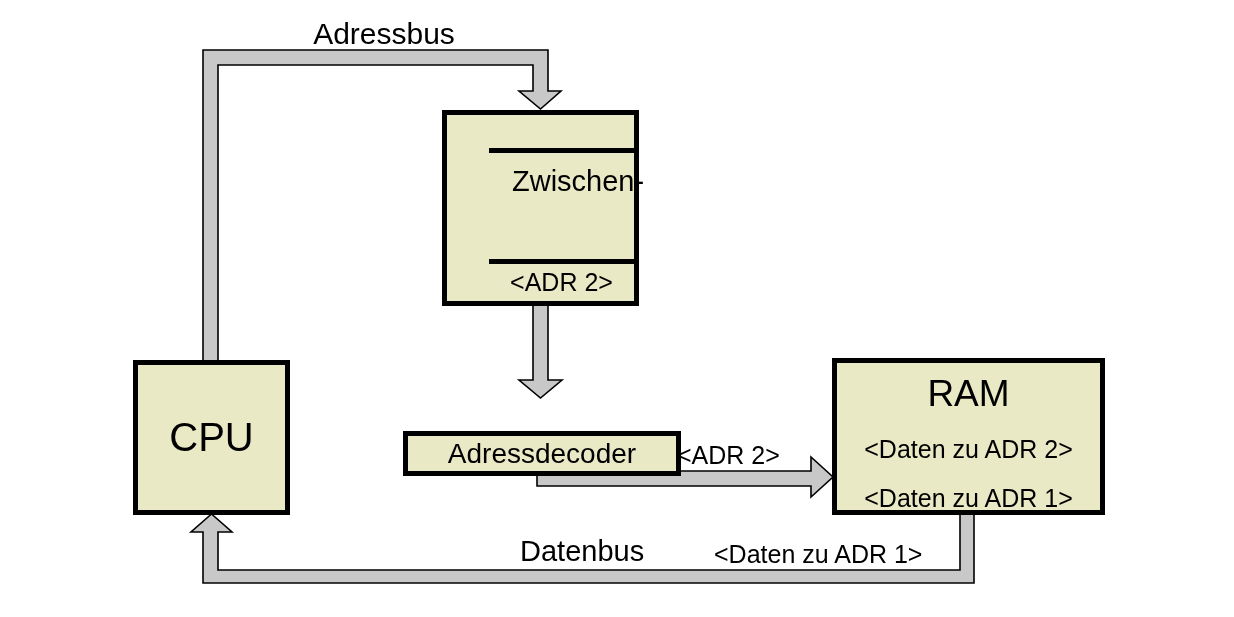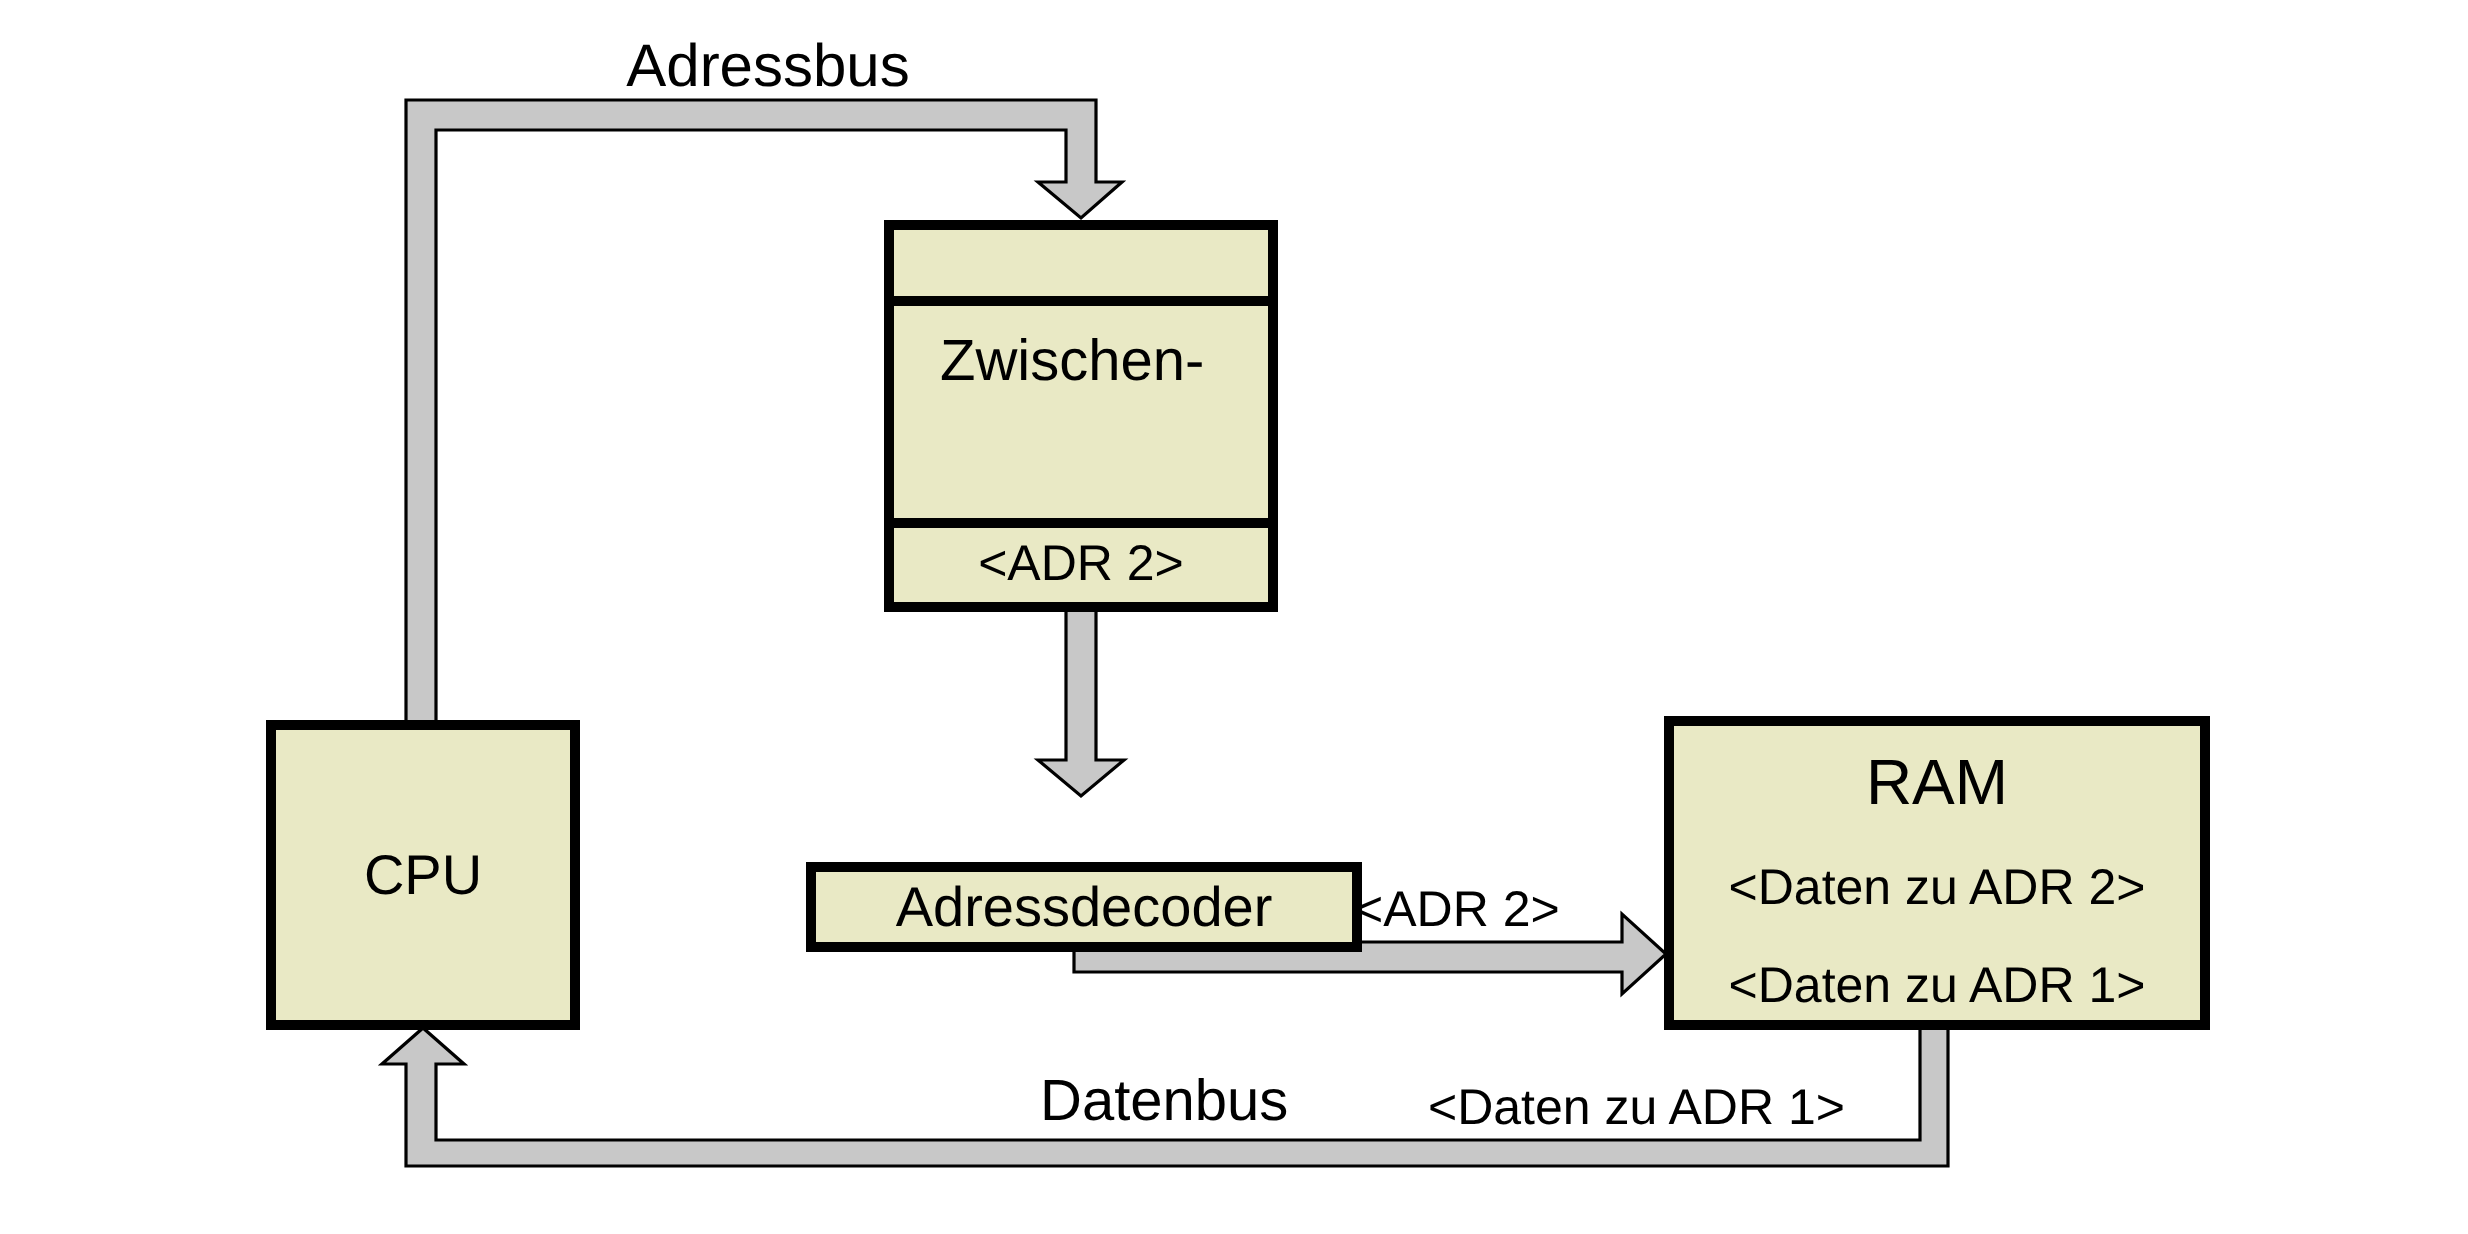--- a/index.html
+++ b/index.html
@@ -18,33 +18,33 @@
     stroke-width:1.6;
     stroke-linejoin:miter;
   }
   .box{
     position:absolute;
     background:var(--box-fill,#e9e9c5);
     border:5px solid var(--line-color,#000000);
     box-sizing:border-box;
   }
   .box-cpu{left:133px;top:360px;width:157px;height:155px;
-    display:flex;align-items:center;justify-content:center;font-size:28px;}
+    display:flex;align-items:center;justify-content:center;font-size:40px;}
   .box-zs{left:442px;top:110px;width:197px;height:196px;
-    display:flex;flex-direction:column;}
+    display:flex;flex-direction:column;padding-left:42px;}
   .zs-top{height:33px;border-bottom:5px solid var(--line-color,#000000);}
   .zs-mid{flex:1;border-bottom:5px solid var(--line-color,#000000);
     font-size:29px;line-height:38px;padding:9px 0 0 23px;}
   .zs-bottom{height:37px;display:flex;align-items:center;justify-content:center;
     font-size:25px;}
   .box-dec{left:403px;top:394px;width:278px;height:45px;
     display:flex;align-items:center;justify-content:center;font-size:28px;margin-top:37px;}
   .box-ram{left:832px;top:358px;width:273px;height:157px;
     display:flex;flex-direction:column;align-items:center;}
-  .ram-title{font-size:32px;margin-top:10px;}
+  .ram-title{font-size:37px;margin-top:10px;}
   .ram-row{font-size:25px;margin-top:20px;}
   .floating-label{position:absolute;white-space:nowrap;}
   .lbl-adressbus{left:284px;top:17px;width:200px;text-align:center;font-size:30px;}
   .lbl-datenbus{left:520px;top:535px;font-size:29px;}
   .lbl-daten-adr1{left:714px;top:540px;font-size:25px;}
   .lbl-adr2{left:677px;top:441px;font-size:25px;}
 </style>
 </head>
 <body>
 

